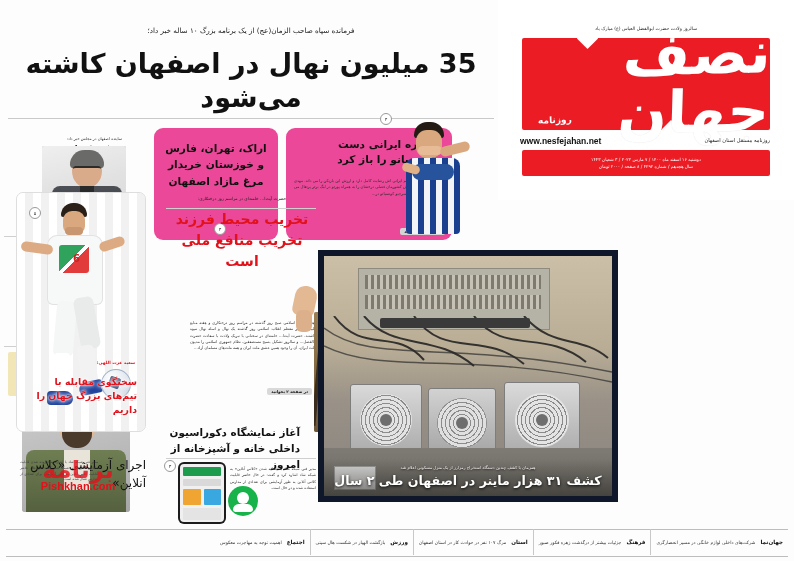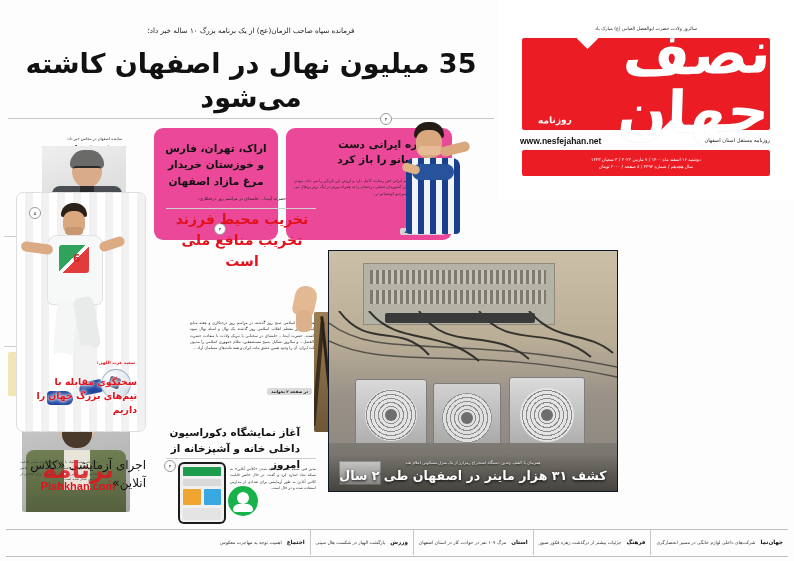--- a/index.html
+++ b/index.html
@@ -341,21 +341,21 @@
     text-shadow: 0 0 2px #fff, 0 0 4px #fff;
   }
   #sport-badge { position: absolute; top: 14px; left: 12px; }
 
   
   #mainphoto {
     position: absolute;
     top: 250px; right: 176px;
     width: 288px; height: 240px;
     background: #22c55e;
-    border: 1px solid #0f172a;
+    border: 6px solid #0f172a;
     overflow: hidden;
   }
   #mainphoto-caption {
     position: absolute;
     bottom: 0; right: 0; left: 0;
     padding: 6px 8px 7px;
     direction: rtl;
     text-align: center;
     background: linear-gradient(to top, rgba(40,38,34,.55), rgba(40,38,34,0));
   }

